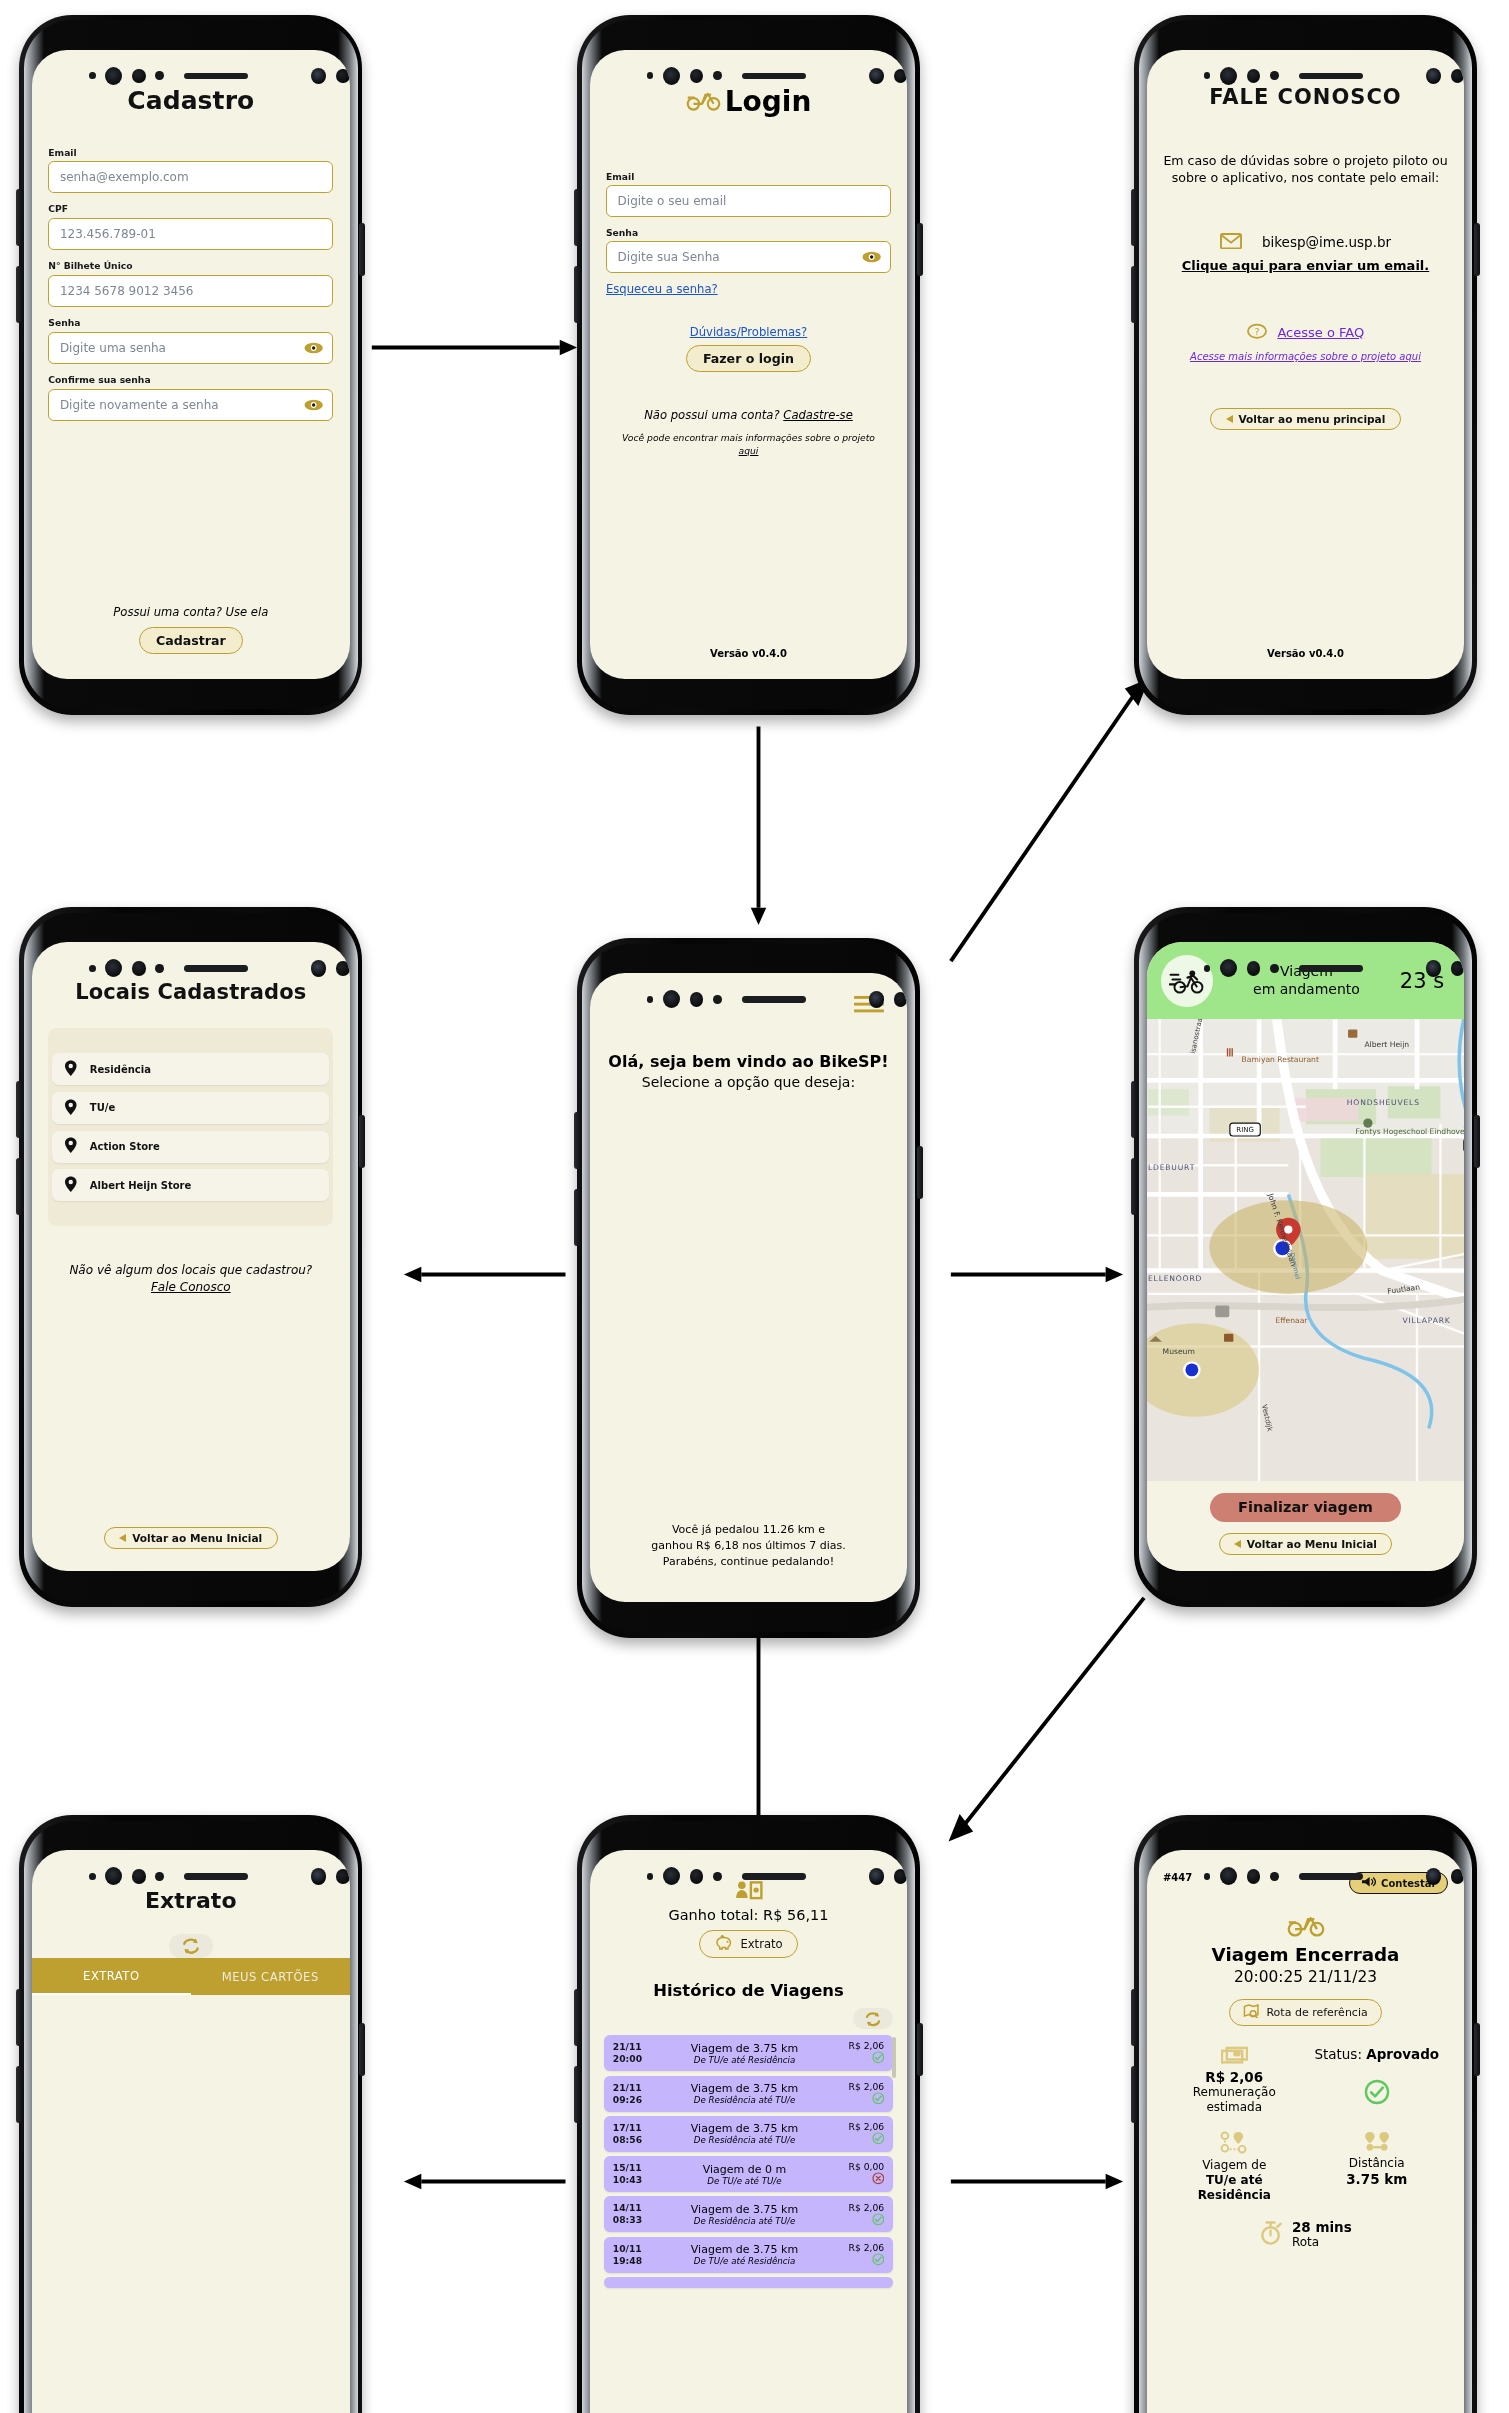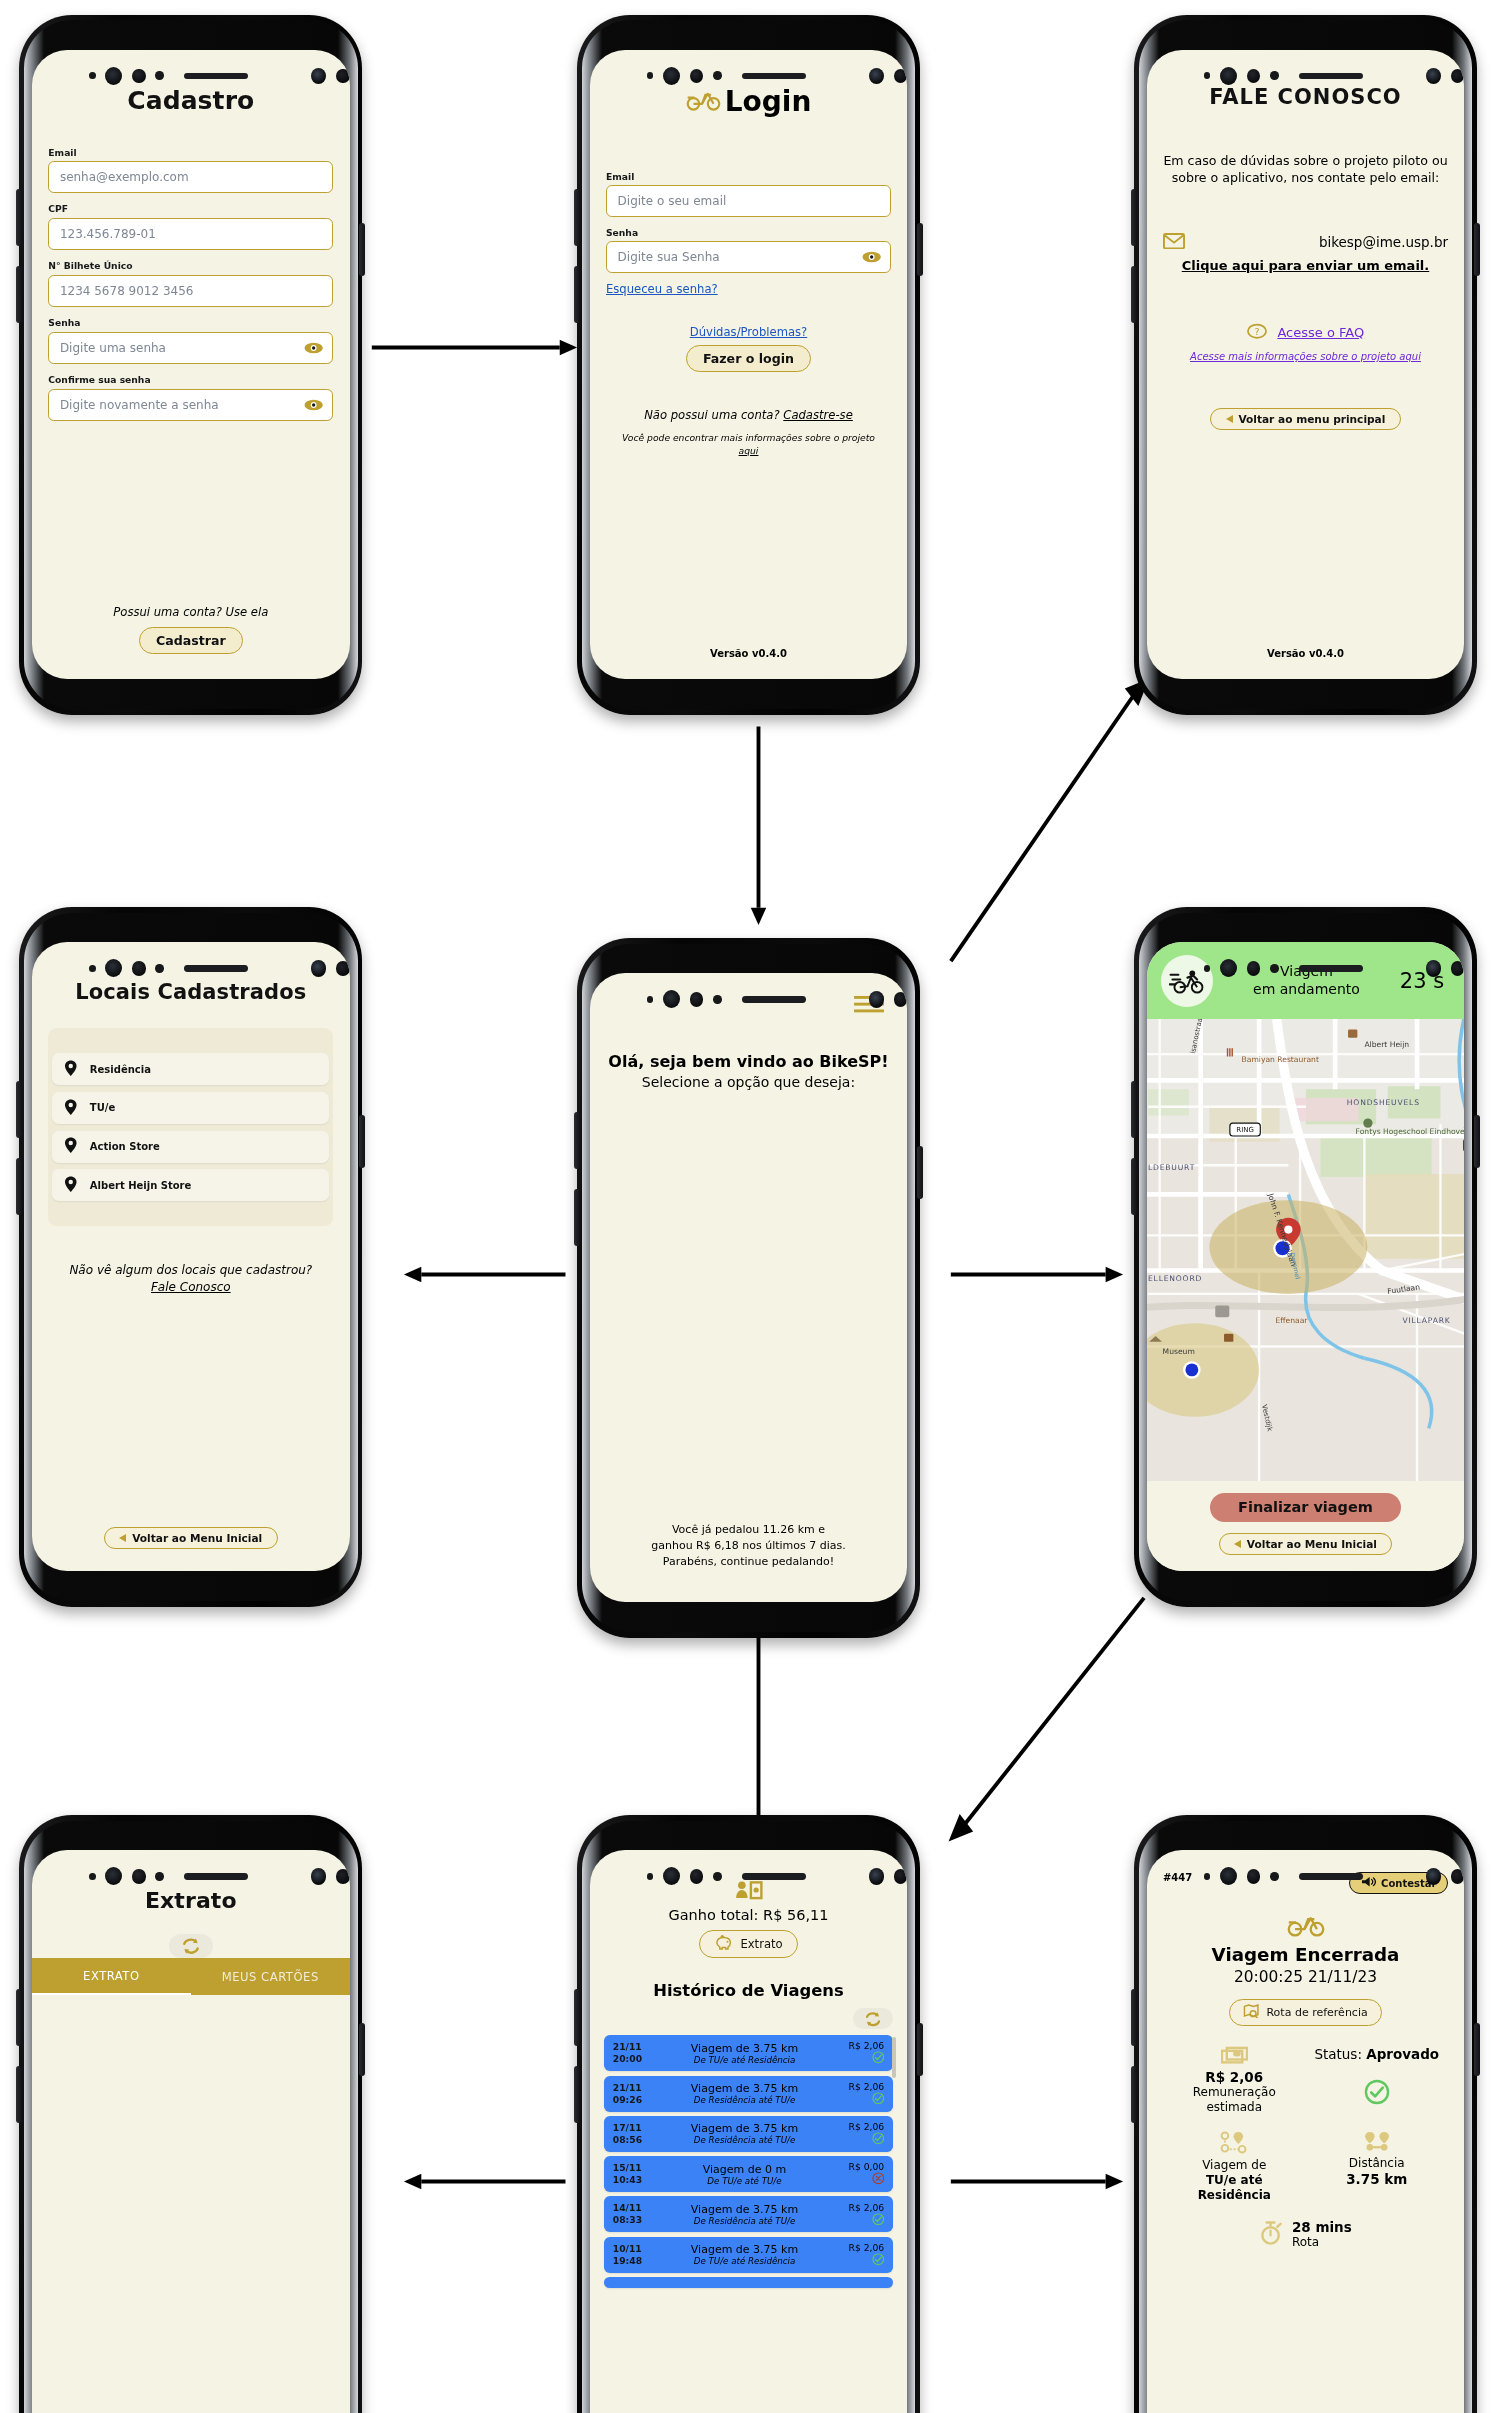--- a/index.html
+++ b/index.html
@@ -171,21 +171,21 @@
     font-size:11px; line-height:1.5;
   }
   .extrato-card b{ font-weight:bold; }
 
   
   #s-hist .tophead{ text-align:center; margin-top:30px; }
   #s-hist .ganho{ font-size:14.5px; margin-top:4.8px; }
   #s-hist .h2{ font-size:16.4px; font-weight:bold; margin-top:23px; text-align:center; }
   .hist-list{ margin-top:5.8px; display:flex; flex-direction:column; gap:4.3px; position:relative; }
   .hist-row{
-    background:#3b82f6; border-radius:5.8px; height:36px;
+    background:#c4b5fd; border-radius:5.8px; height:36px;
     display:flex; align-items:center; padding:0 8.7px;
     box-shadow:0 1px 1.9px rgba(0,0,0,.08);
   }
   .hist-row .when{ width:42px; font-size:9.2px; line-height:1.3; font-weight:bold; color:#15161a; }
   .hist-row .mid{ flex:1; text-align:center; }
   .hist-row .mid .km{ font-size:11px; }
   .hist-row .mid .rt{ font-size:8.7px; font-style:italic; }
   .hist-row .right{ width:50px; text-align:right; font-size:9.2px; }
   .scrollbar{ position:absolute; right:-2.9px; top:1.9px; width:4.3px; height:41px; border-radius:2.9px; background:#c9c6b8; }
 
@@ -404,21 +404,21 @@
           <span class="dot d3"></span>
           <span class="dot d4"></span>
         <span class="speaker"></span>
           <span class="dot d5"></span>
           <span class="dot d6"></span>
       </div>
       <div class="app">
         <div class="title">FALE CONOSCO</div>
         <div class="center" style="margin-top:43px;font-size:12.6px;line-height:1.4;">Em caso de dúvidas sobre o projeto piloto ou sobre o aplicativo, nos contate pelo email:</div>
 
-        <div class="center" style="margin-top:46px;display:flex;align-items:center;justify-content:space-between;gap:20px;">
+        <div class="center" style="margin-top:46px;display:flex;align-items:center;justify-content:center;gap:20px;">
           <span>
             <svg width="22" height="16.4" viewBox="0 0 46 34">
                 <rect x="2" y="2" width="42" height="30" rx="3" fill="none" stroke="#bda02f" stroke-width="4"></rect>
                 <path d="M4 5 L23 20 L42 5" fill="none" stroke="#bda02f" stroke-width="4"></path>
               </svg>
           </span>
           <span style="font-size:13.5px;">bikesp@ime.usp.br</span>
         </div>
         <div class="center" style="margin-top:6.8px;font-size:13px;text-decoration:underline;font-weight:bold;">Clique aqui para enviar um email.</div>
 

